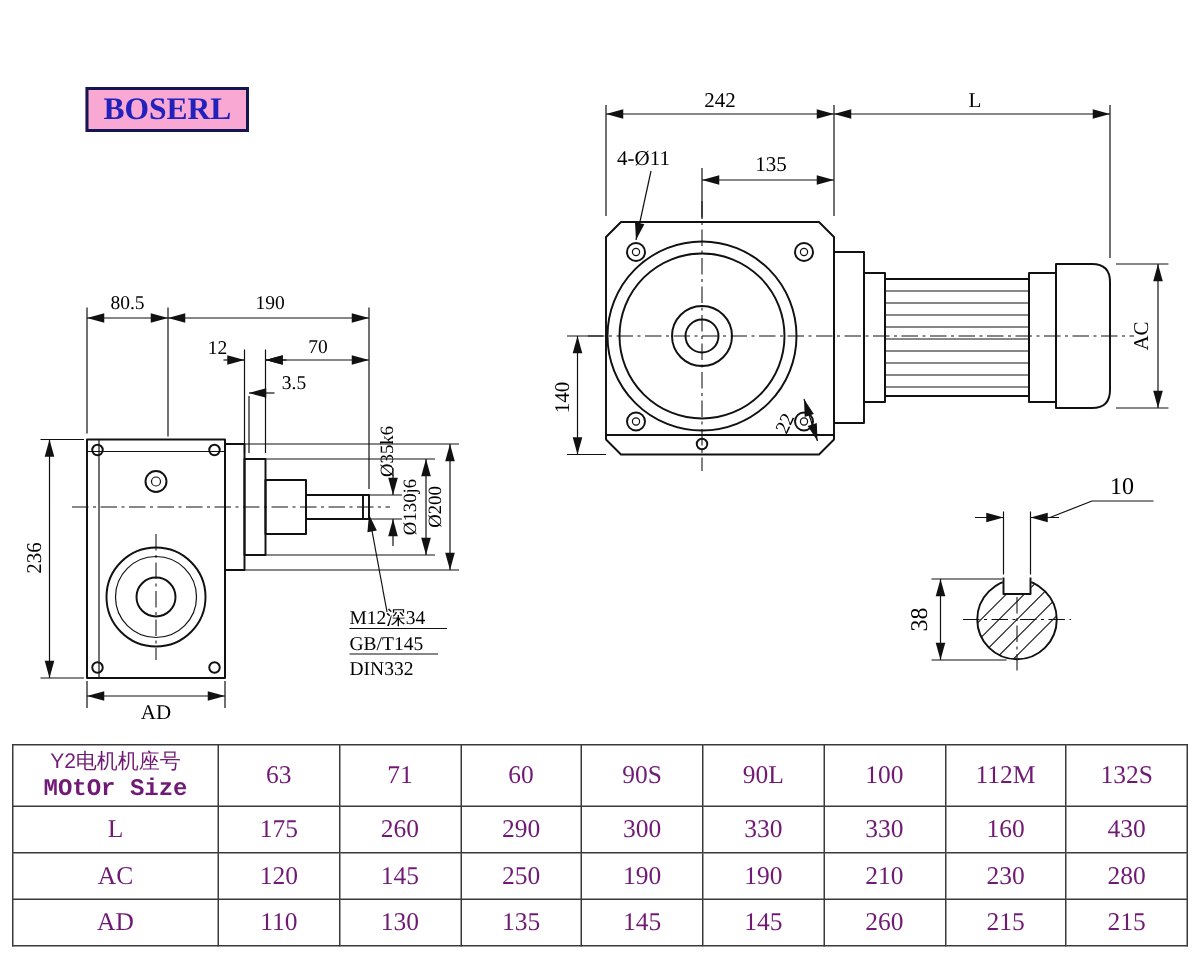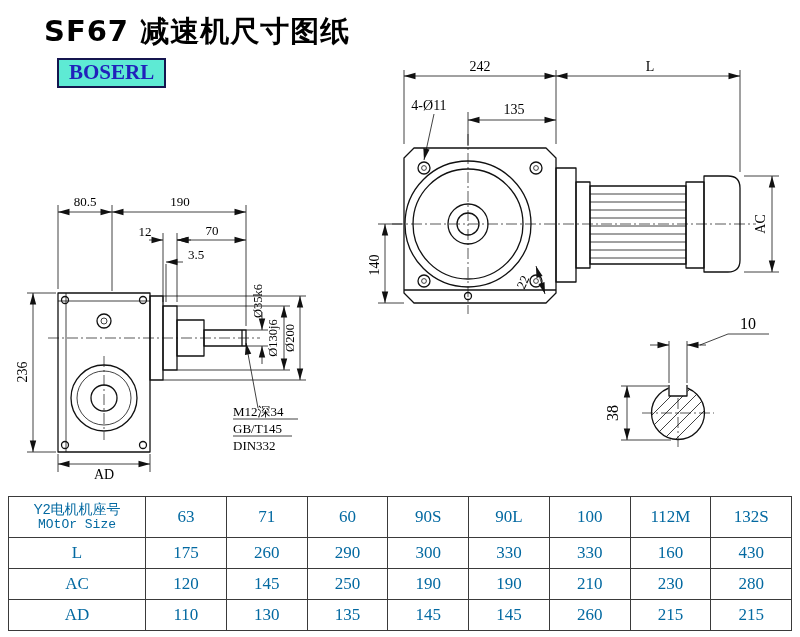--- a/index.html
+++ b/index.html
@@ -3,37 +3,37 @@
 <meta charset="utf-8">
 <style>
   * { margin:0; padding:0; box-sizing:border-box; }
   html,body { width:800px; height:637px; background:#fff; font-family:"Liberation Sans",sans-serif; }
   .page { position:absolute; inset:0; width:800px; height:637px; background:#fff; overflow:hidden; }
 
   .title { position:absolute; left:44px; top:12px; font-family:"DejaVu Sans",sans-serif;
            font-size:29px; font-weight:bold; color:#000; letter-spacing:1px; white-space:nowrap; }
   .logo  { position:absolute; left:57px; top:58px; border:2px solid #15154f; color:#2121bb;
            font-family:"Liberation Serif",serif; font-weight:bold; font-size:21px;
-           padding:1px 10px 2px 10px; background:#5eead4; line-height:1.1; }
+           padding:1px 10px 2px 10px; background:#f9a8d4; line-height:1.1; }
 
   svg.drawing { position:absolute; left:0; top:0; }
   .ol { stroke:#111; stroke-width:1.3; fill:none; stroke-linejoin:round; }
   .tl { stroke:#111; stroke-width:0.8; fill:none; }
   .cl { stroke:#111; stroke-width:0.7; fill:none; stroke-dasharray:11 3 2 3; }
   .dim { font-family:"Liberation Serif",serif; fill:#000; }
 
   table.dim-table { position:absolute; left:8px; top:496px; width:784px; border-collapse:collapse;
-                    background:#fff; font-family:"Liberation Serif",serif; color:#0369a1; table-layout:fixed;padding-left:26px; }
+                    background:#fff; font-family:"Liberation Serif",serif; color:#701a75; table-layout:fixed;padding-left:26px; }
   .dim-table th, .dim-table td { border:1px solid #3a3a3a; text-align:center; vertical-align:middle;
                     font-weight:normal; font-size:17px; padding:0; }
   .dim-table col.c0 { width:137px; }
   .dim-table tr { height:31px; }
   .dim-table tr.head { height:41px; }
   .rowhead .l1 { font-size:14px; font-family:"Liberation Sans",sans-serif; line-height:1.25; }
-  .rowhead .l2 { font-size:13px; font-family:"Liberation Mono",monospace; line-height:1.15; }
+  .rowhead .l2 { font-size:16px; font-family:"Liberation Mono",monospace; line-height:1.15;font-weight:bold; }
 </style>
 </head>
 <body>
 
 <div class="page">
 
   <svg class="drawing" width="800" height="497" viewBox="0 0 800 497">
     <defs>
       <marker id="arr" markerWidth="14" markerHeight="10" refX="12.5" refY="5" orient="auto-start-reverse" markerUnits="userSpaceOnUse">
         <path d="M1,1.8 L12.5,5 L1,8.2 Z" fill="#111"></path>
@@ -199,21 +199,20 @@
       <line class="tl" x1="728" y1="334" x2="769" y2="334"></line>
       <text class="dim" x="748" y="329" font-size="16" text-anchor="middle">10</text>
 
       <line class="tl" x1="668" y1="386" x2="621" y2="386"></line>
       <line class="tl" x1="671" y1="440" x2="621" y2="440"></line>
       <line class="tl" x1="627" y1="386" x2="627" y2="440" marker-start="url(#arr)" marker-end="url(#arr)"></line>
       <text class="dim" x="618" y="413" font-size="16" text-anchor="middle" transform="rotate(-90 618 413)">38</text>
     </g>
   </svg>
 
-  <div class="title">SF67 减速机尺寸图纸</div>
   <div class="logo">BOSERL</div>
 
   <table class="dim-table">
     <colgroup>
       <col class="c0">
         <col>
         <col>
         <col>
         <col>
         <col>

